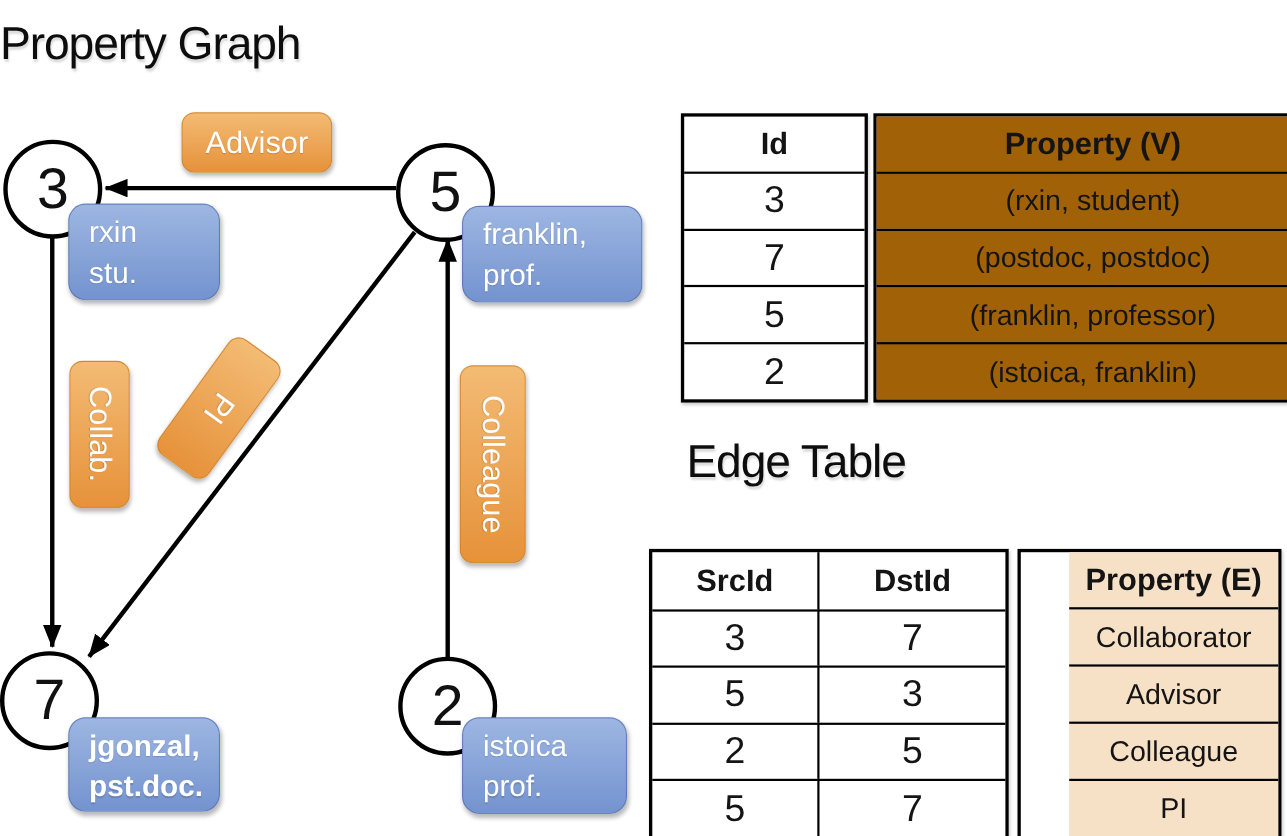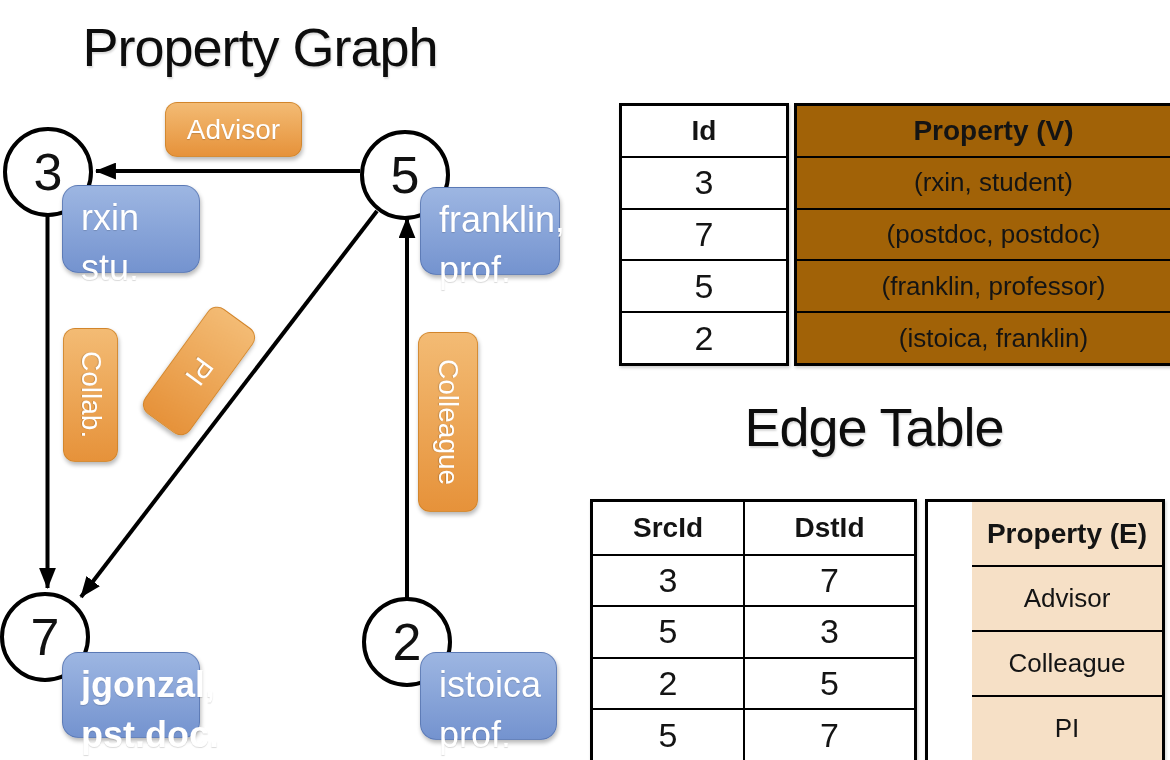--- a/index.html
+++ b/index.html
@@ -1,41 +1,41 @@
 <!DOCTYPE html>
 <html><head>
 <meta charset="utf-8">
 <style>
   html,body { margin:0; padding:0; background:#fff; }
   .stage {
     position:relative; width:1170px; height:760px; background:#fff;
     font-family:"Liberation Sans", sans-serif; overflow:hidden; color:#111;
   }
   .title {
-    position:absolute; text-align:center; font-size:54px; font-weight:400;
+    position:absolute; font-size:42px; font-weight:400;
     letter-spacing:-1px; color:#0d0d0d; text-shadow:1px 2px 2px rgba(0,0,0,0.15);
     white-space:nowrap;
   }
   .pg-title { left:0; top:16px; width:520px; }
   .vt-title { left:592px; top:10px; width:540px; }
-  .et-title { left:604px; top:396px; width:540px; }
+  .et-title { left:624px; top:396px; width:540px; }
 
   svg.edges { position:absolute; left:0; top:0; z-index:1; }
 
   .node {
     position:absolute; width:90px; height:90px; box-sizing:border-box;
     border:4px solid #000; border-radius:50%; background:#fff; z-index:2;
     display:flex; align-items:center; justify-content:center;
     font-size:52px; color:#111;
   }
   .vprop {
     position:absolute; z-index:3; box-sizing:border-box;
     background:linear-gradient(#9db6e2, #7493cf);
     border:1px solid rgba(80,110,170,0.7);
-    border-radius:16px; color:#fff; font-size:36px; line-height:1.38;
+    border-radius:16px; color:#fff; font-size:27px; line-height:1.38;
     padding:7px 14px 6px 18px; white-space:pre-line;
     box-shadow:1px 3px 4px rgba(0,0,0,0.28);
     text-shadow:0 1px 1px rgba(0,0,0,0.15);
   }
   .elabel {
     position:absolute; z-index:3; box-sizing:border-box;
     background:linear-gradient(#f3bb74, #e6923a);
     border:1px solid rgba(205,130,40,0.8);
     border-radius:12px; color:#fff; font-size:28px;
     display:flex; align-items:center; justify-content:center;
@@ -103,25 +103,25 @@
     </div>
   <div class="node" style="left:0px; top:592px;">
       <span>7</span>
     </div>
   <div class="node" style="left:362px; top:597px;">
       <span>2</span>
     </div>
 
   <div class="vprop" style="left:62px;  top:185px; width:138px; height:88px;">rxin
 stu.</div>
-  <div class="vprop" style="left:420px; top:187px; width:140px; height:88px;">franklin,
+  <div class="vprop" style="left:420px; top:187px; width:164px; height:88px;">franklin,
 prof.</div>
   <div class="vprop" style="left:62px;  top:652px; width:138px; height:86px;font-weight:bold;">jgonzal,
 pst.doc.</div>
-  <div class="vprop" style="left:420px; top:652px; width:137px; height:88px;">istoica
+  <div class="vprop" style="left:420px; top:652px; width:150px; height:88px;">istoica
 prof.</div>
 
   <div class="elabel" style="left:165px; top:102px; width:137px; height:55px;">
     <span>Advisor</span>
   </div>
   <div class="elabel vert" style="left:63px; top:328px; width:55px; height:134px;">
     <span>Collab.</span>
   </div>
   <div class="elabel vert pi" style="left:171px; top:306px; width:56px; height:130px;">
     <span>PI</span>
@@ -155,19 +155,20 @@
       <div class="cell num bl">7</div>
       <div class="cell num">5</div>
       <div class="cell num bl">3</div>
       <div class="cell num">2</div>
       <div class="cell num bl">5</div>
       <div class="cell num">5</div>
       <div class="cell num bl">7</div>
     </div>
     <div class="col et-prop">
       <div class="cell head">Property (E)</div>
+      <div class="cell">Collaborator</div>
       <div class="cell">Advisor</div>
       <div class="cell">Colleague</div>
       <div class="cell">PI</div>
     </div>
   </div>
 
 </div>
 
 </body></html>

